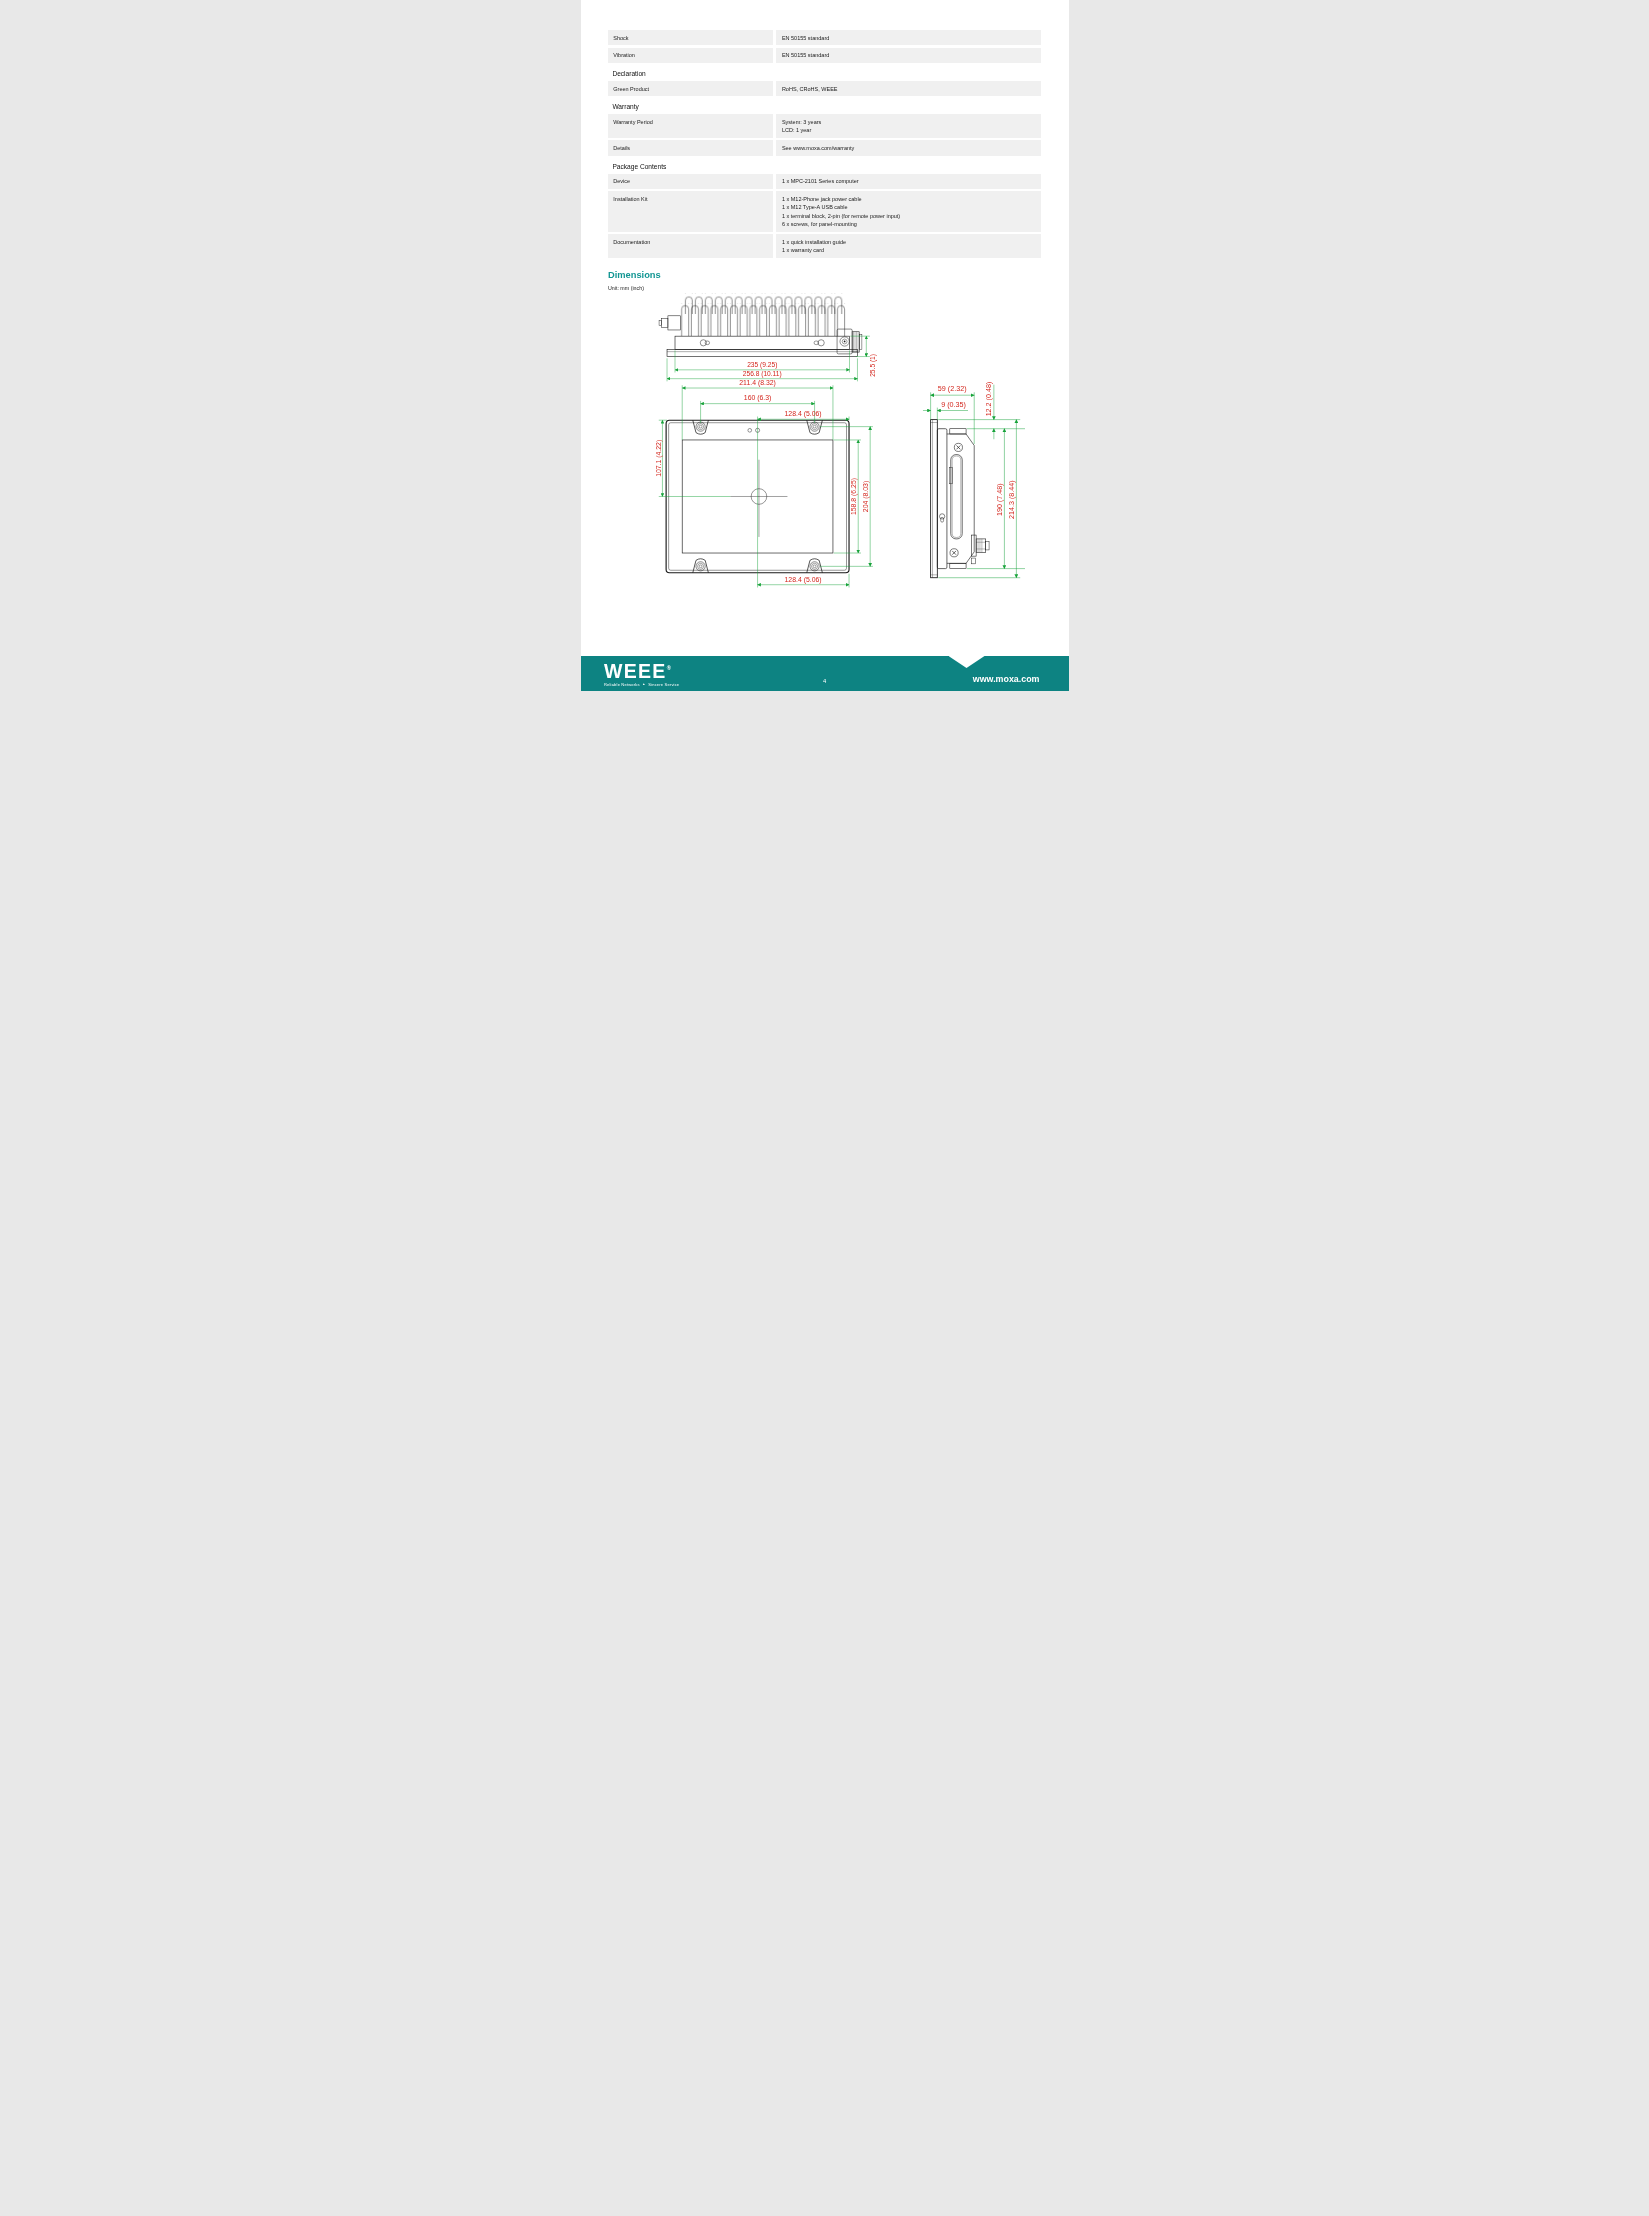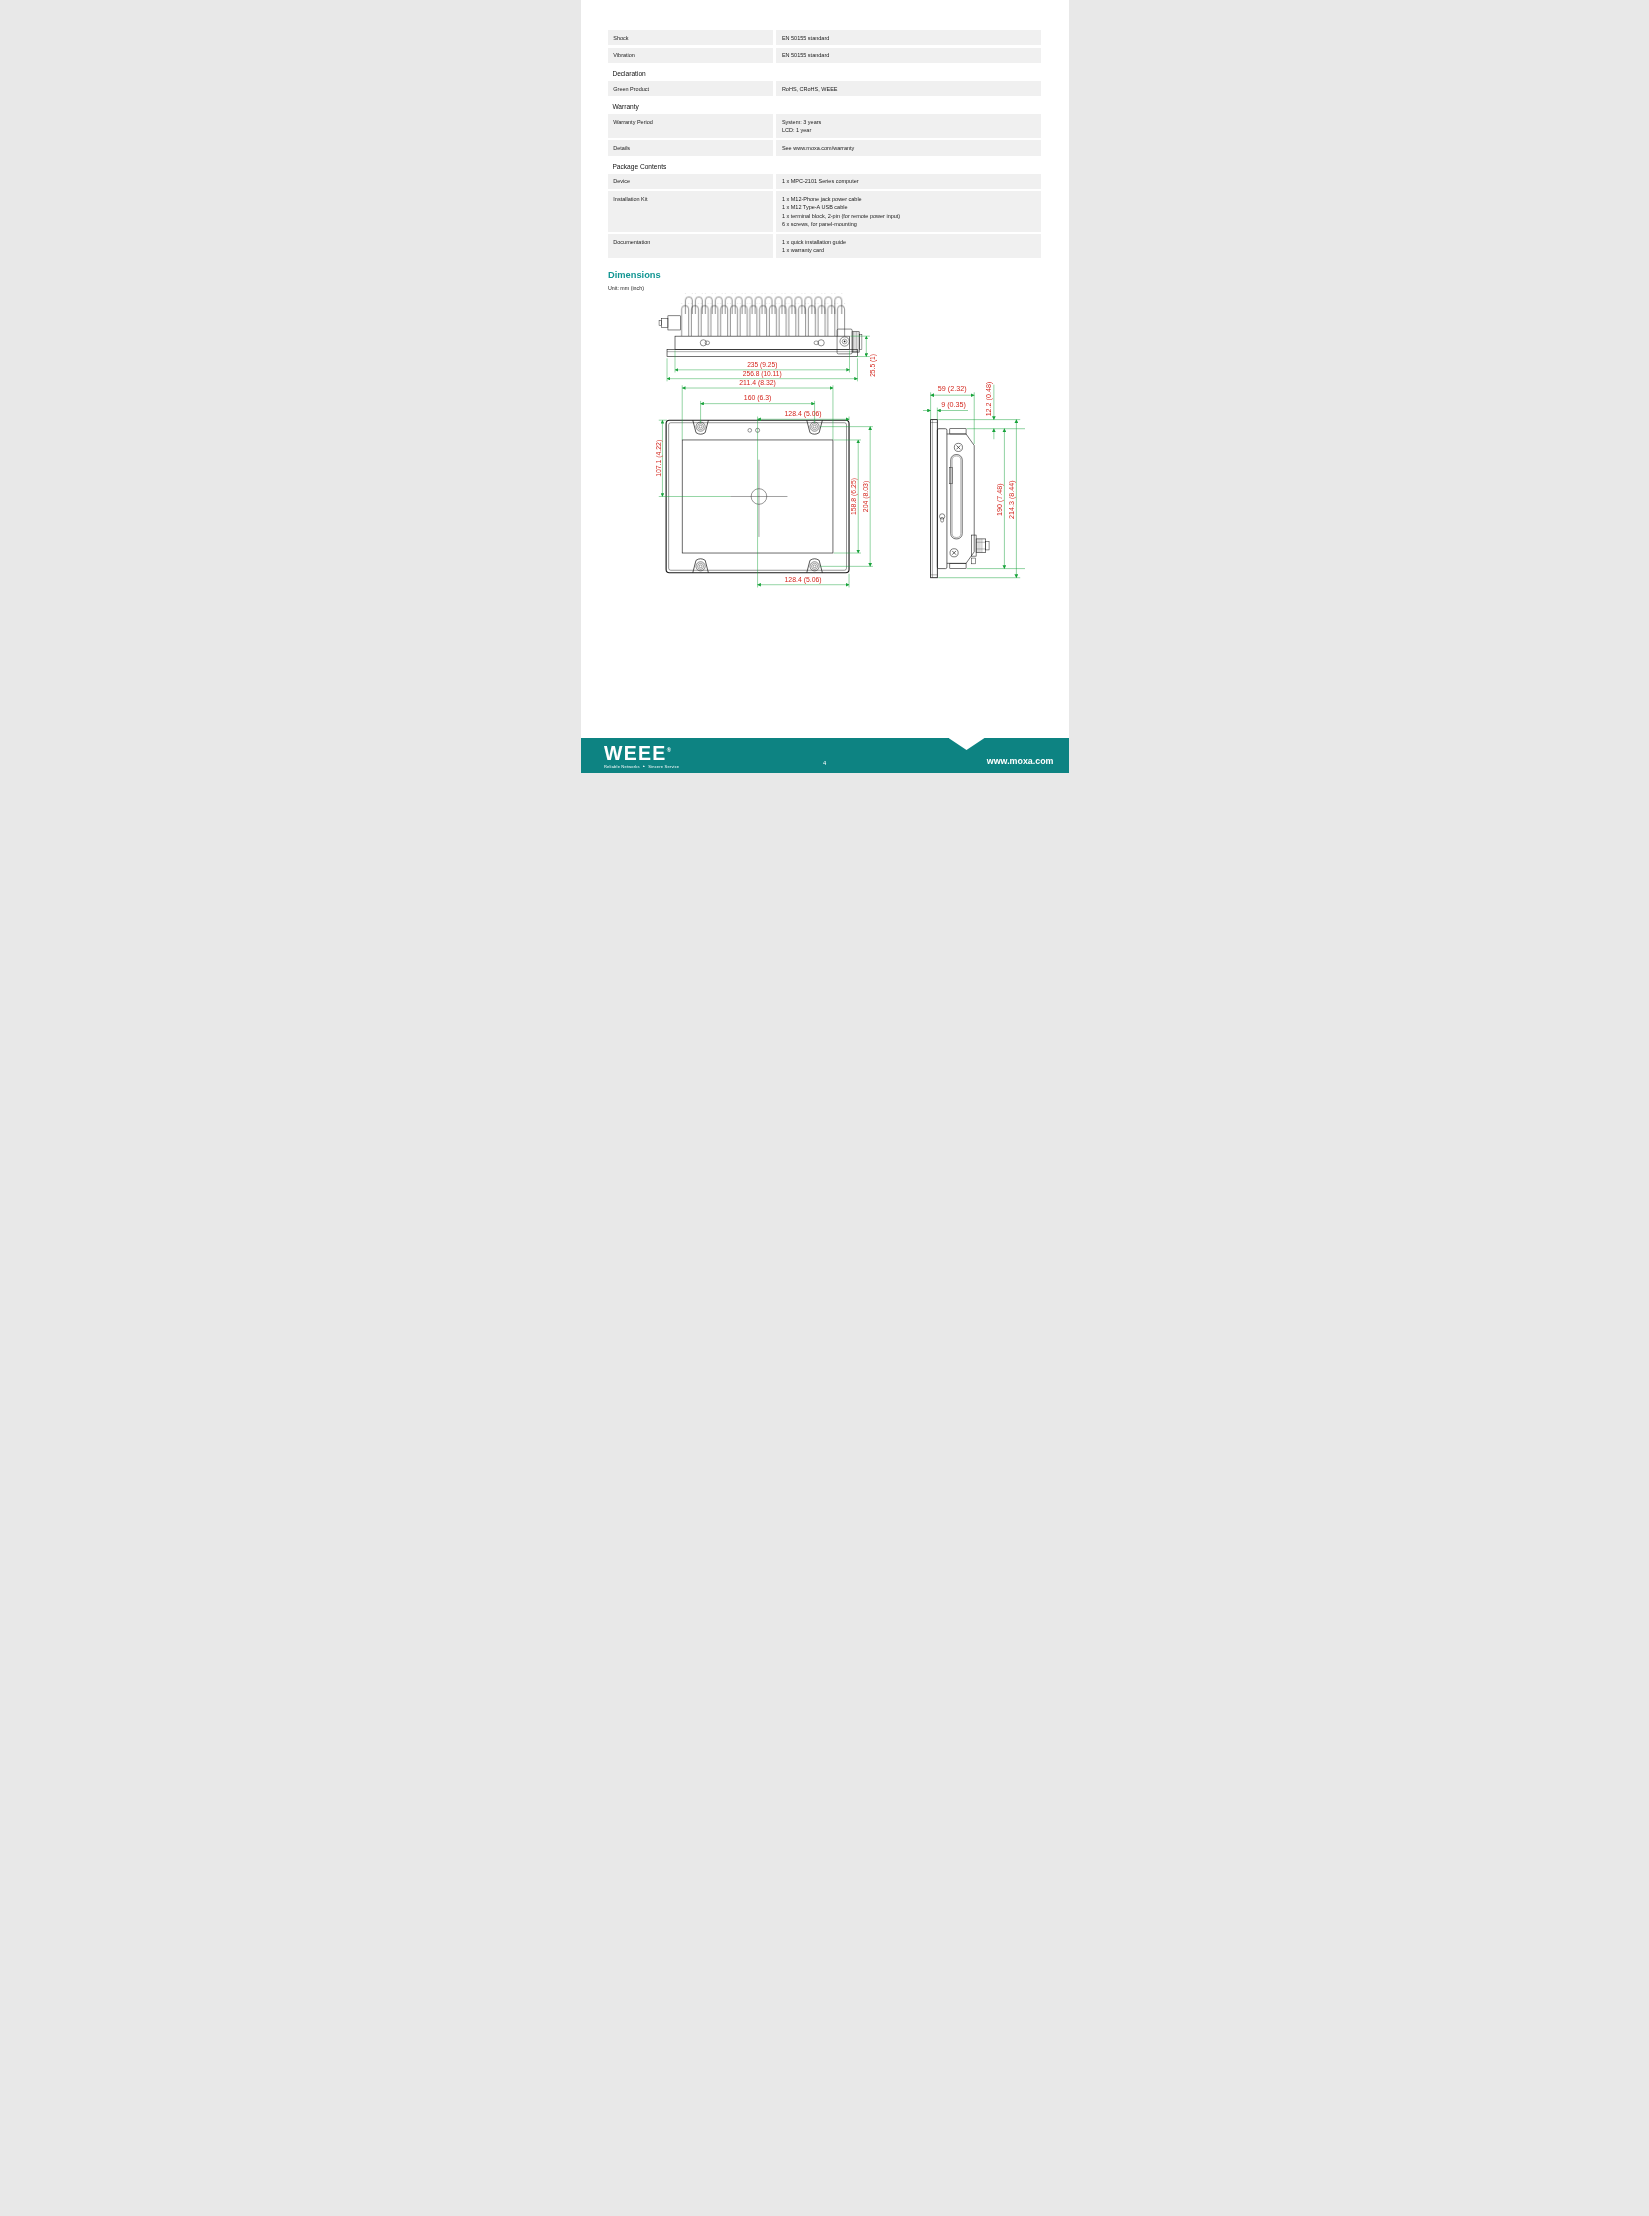--- a/index.html
+++ b/index.html
@@ -1,21 +1,21 @@
 <!DOCTYPE html>
 <html style="--teal: #0d8382; --heading: #129693; --red: #d3251c; --green: #17a33a; --row: #f0f0f0; --ink: #1a1a1a;font-size:7px"><head>
 <meta charset="utf-8">
 <style>
   :root{
     --teal:#0d8382; --heading:#129693; --red:#d3251c; --green:#17a33a;
     --row:#f0f0f0; --ink:#1a1a1a;
   }
   *{box-sizing:border-box}
   body{margin:0;background:#e8e8e8;font-family:"Liberation Sans",sans-serif}
-  .page{position:relative;width:488px;height:773px;background:#fff;overflow:hidden;margin:0 auto}
+  .page{position:relative;width:488px;height:691px;background:#fff;overflow:hidden;margin:0 auto}
   .content{padding:30px 27.5px 0}
   .spec-row{display:flex;gap:2.7px;margin-bottom:2.2px;font-size:5.5px;line-height:8.4px;color:#1b1b1b}
   .spec-label{flex:0 0 165px;background:var(--row);padding:3.5px 4.4px 3.5px 5.3px}
   .spec-value{flex:1;background:var(--row);padding:3.5px 4.4px 3.5px 6.2px}
   .spec-heading{font-size:6.6px;font-weight:400;color:#111;margin:7px 0 4px 4.4px}
   .dim-title{color:var(--heading);font-size:9.3px;font-weight:700;margin:11.5px 0 0}
   .unit{font-size:5.3px;color:#222;margin-top:5.3px}
   .drawings{position:relative;height:308px}
   .drawings svg{position:absolute}
   .dim{fill:var(--red);font-size:15px;font-family:"Liberation Sans",sans-serif}
@@ -23,21 +23,21 @@
   svg .k{stroke:var(--ink);fill:none}
   .footer{position:absolute;left:0;right:0;bottom:0;height:35px;background:var(--teal)}
   .notch{position:absolute;left:368px;top:0;width:36px;height:12px;background:#fff;
          clip-path:polygon(0 0,100% 0,50% 100%)}
   .logo-block{position:absolute;left:23.5px;top:4px;color:#fff}
   .logo{font-size:19.5px;font-weight:700;letter-spacing:1.3px;line-height:17.7px}
   .logo sup{font-size:5.8px;letter-spacing:0}
   .tagline{font-size:4px;letter-spacing:0.2px;margin-top:1.8px;display:flex;gap:2.7px;align-items:center}
   .tri{font-size:3.1px;line-height:1}
   .page-num{position:absolute;left:0;right:0;top:22px;text-align:center;color:#fff;font-size:5.8px}
-  .site{position:absolute;right:15px;top:17.7px;color:#fff;font-size:8.9px;font-weight:700}
+  .site{position:absolute;right:29px;top:17.7px;color:#fff;font-size:8.9px;font-weight:700}
 </style>
 </head>
 <body>
 
 <div class="page">
   <div class="content">
 
     <section>
       <div class="spec-row">
         <div class="spec-label">Shock</div>

